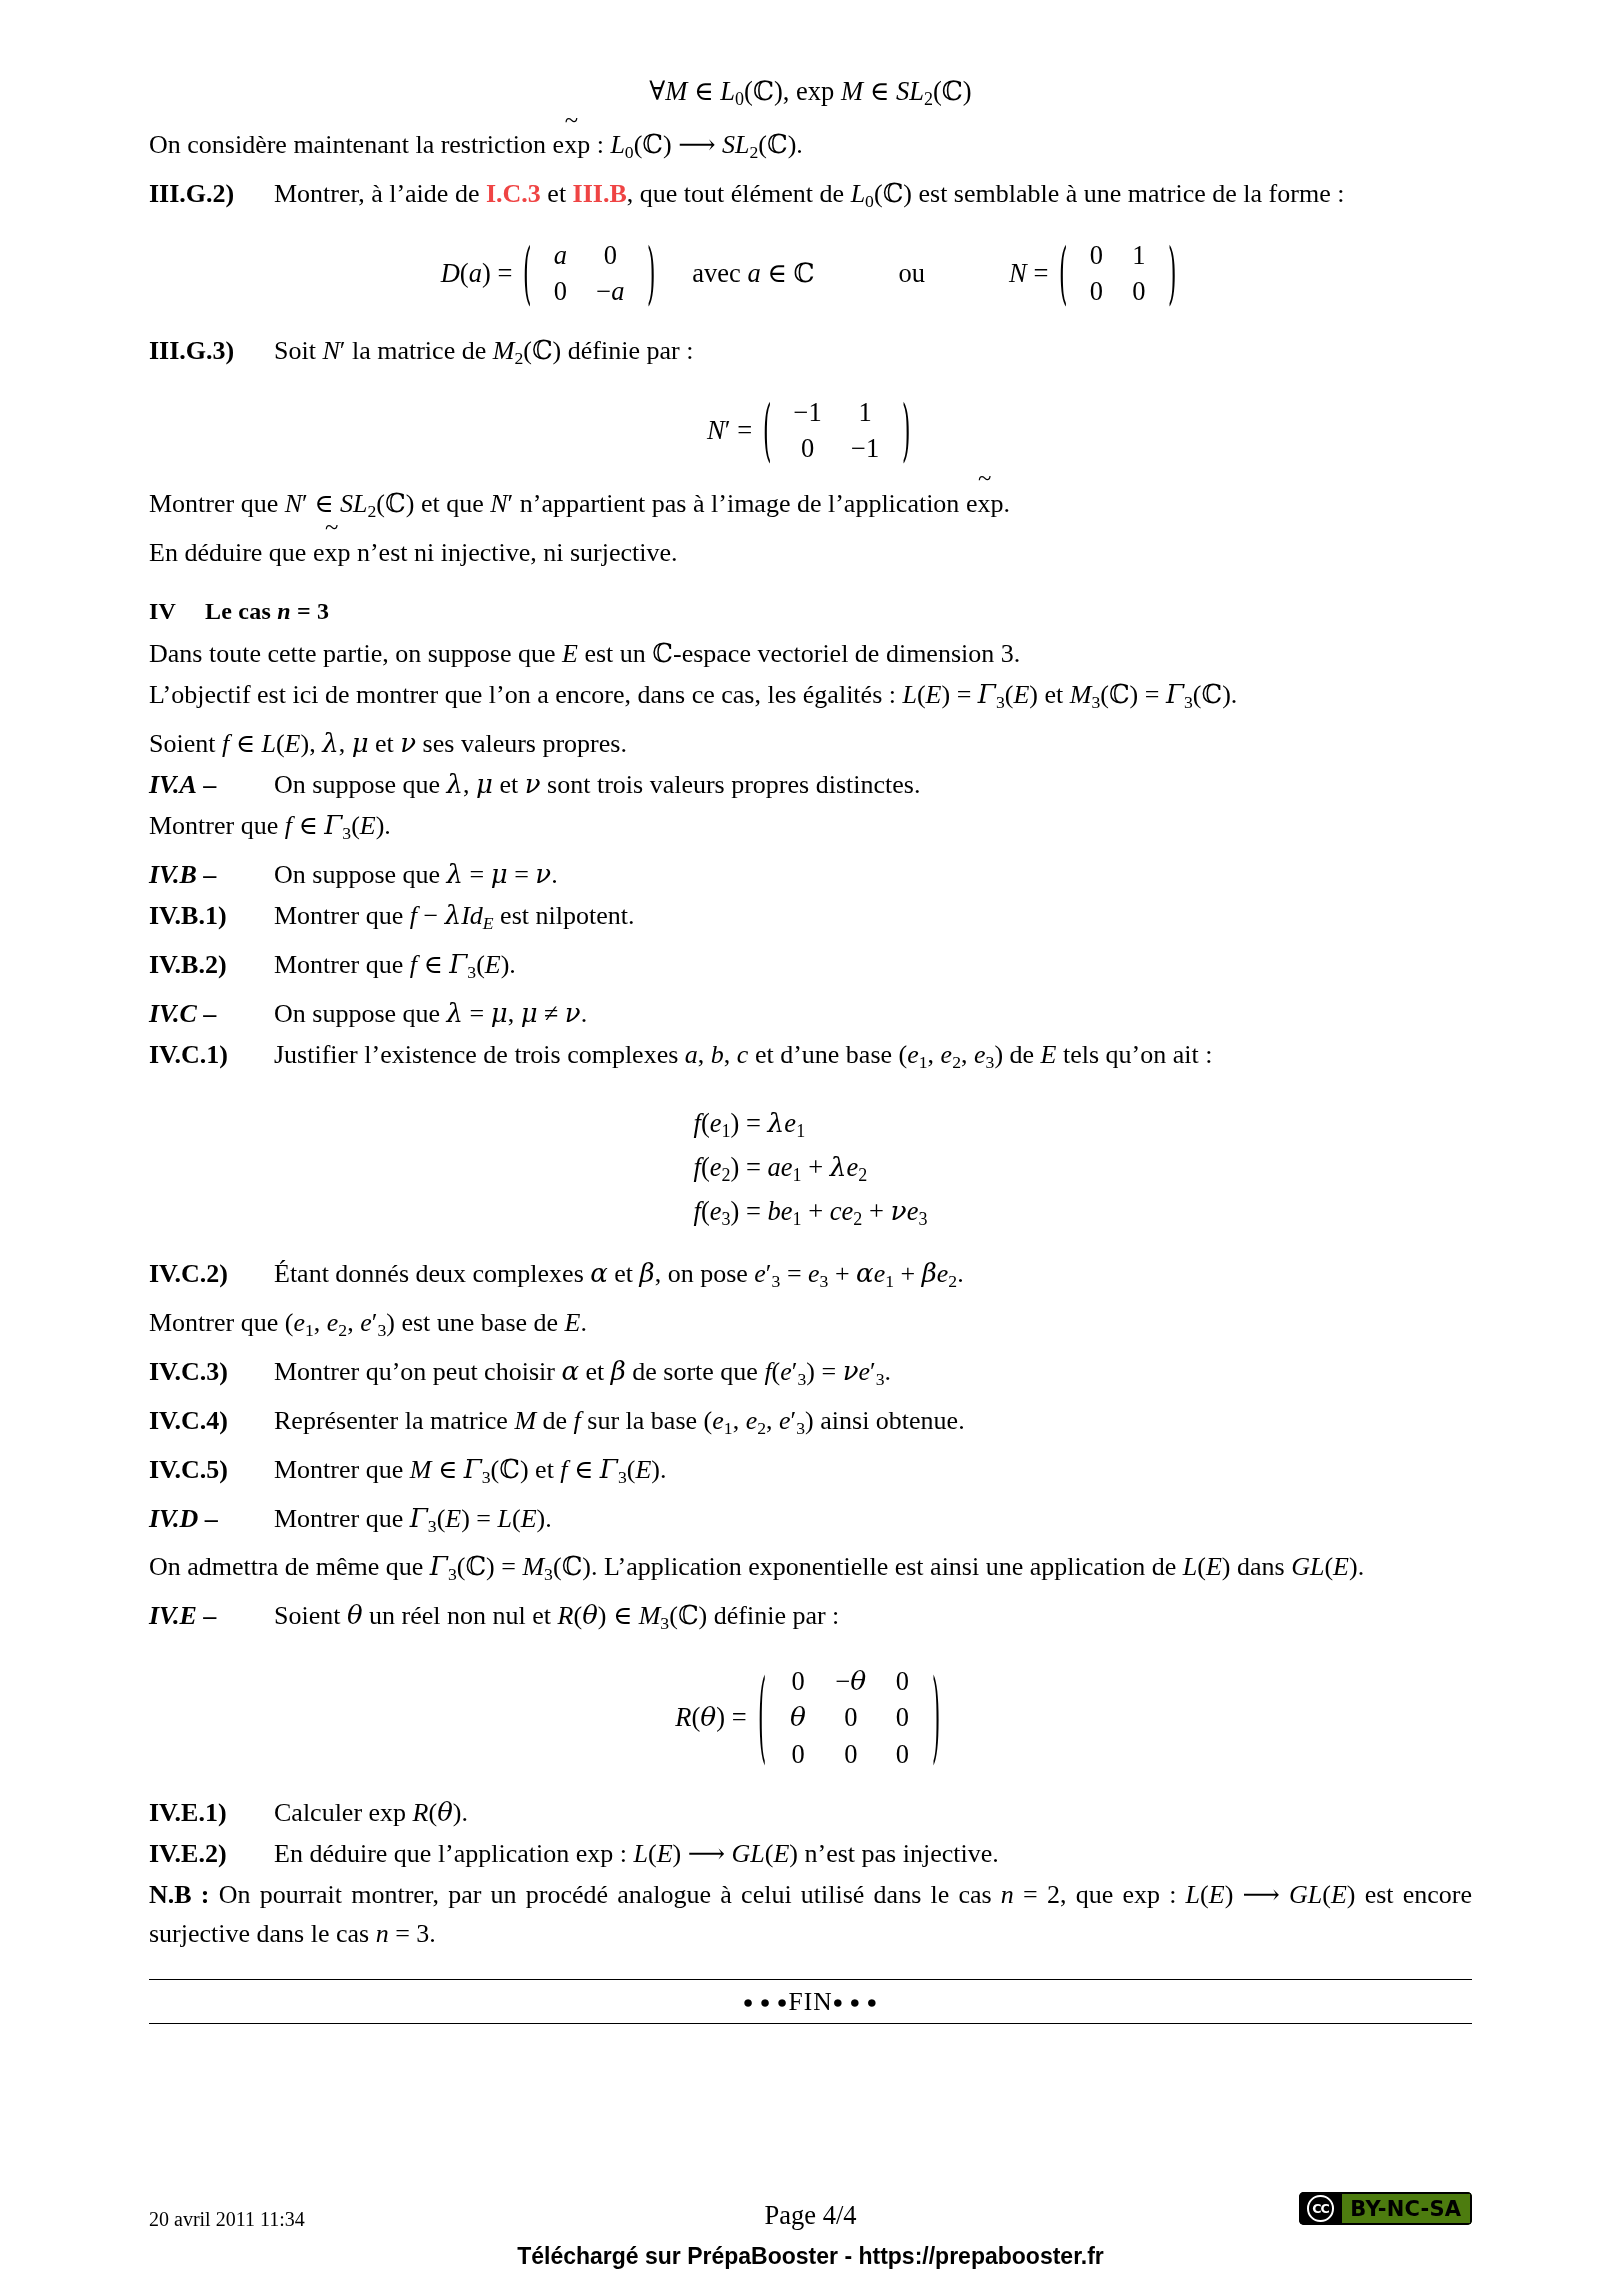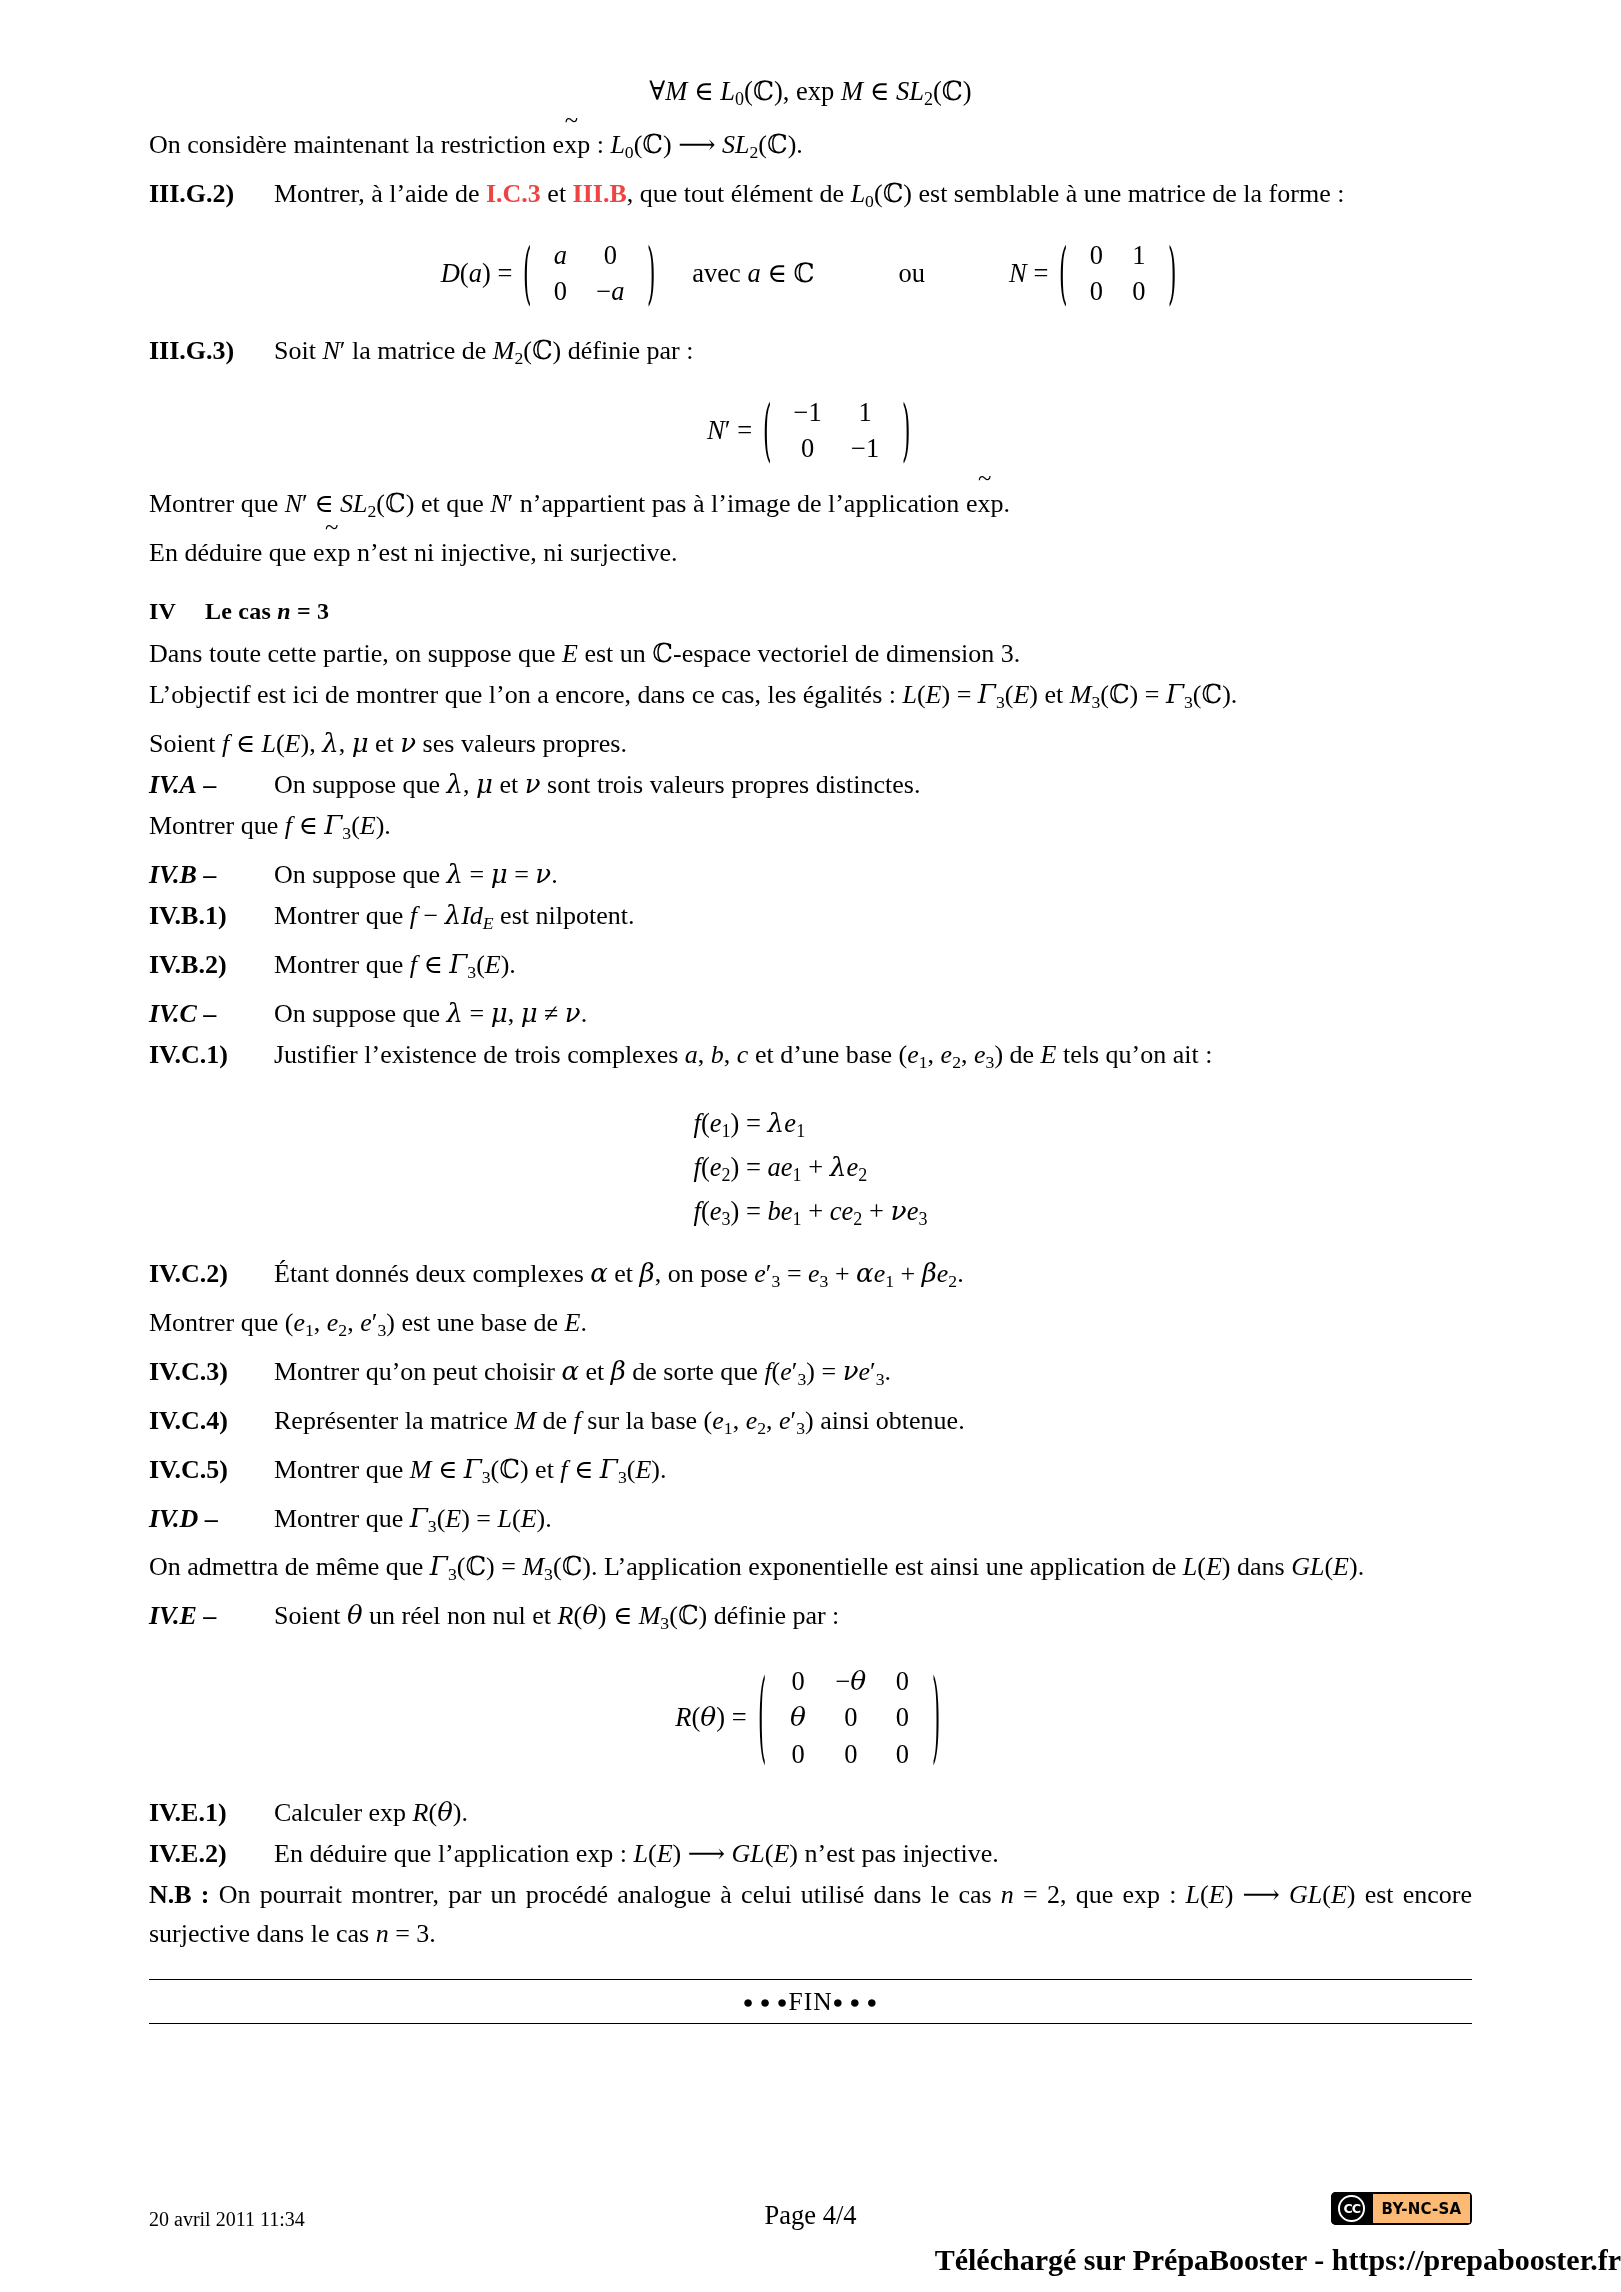--- a/index.html
+++ b/index.html
@@ -205,39 +205,39 @@
     border: 2px solid #fff;
     display: flex;
     align-items: center;
     justify-content: center;
     font-size: 12.7px;
     font-weight: bold;
     font-family: "DejaVu Sans", sans-serif;
     letter-spacing: -1px;
   }
   .ccbadge .cc-right {
-    background: #fdba74;
+    background: #4d7c0f;
     color: #000;
     display: flex;
     align-items: center;
     padding: 0 8.8px;
-    font-size: 15px;
+    font-size: 21px;
     font-weight: bold;
     font-family: "DejaVu Sans", sans-serif;
     letter-spacing: 0.2px;
     border: 2px solid #000;
     border-left: none;
   }
   .watermark {
     position: absolute;
     left: 0; right: 0;
     top: 2243px;
-    text-align: right;
-    font-size: 30px;
-    font-family: Liberation Serif, serif;
+    text-align: center;
+    font-size: 23px;
+    font-family: Liberation Sans, sans-serif;
     font-weight: bold;
     color: #000;
   }
 </style>
 </head>
 <body>
 
 <div class="page">
  <div class="content">
 

